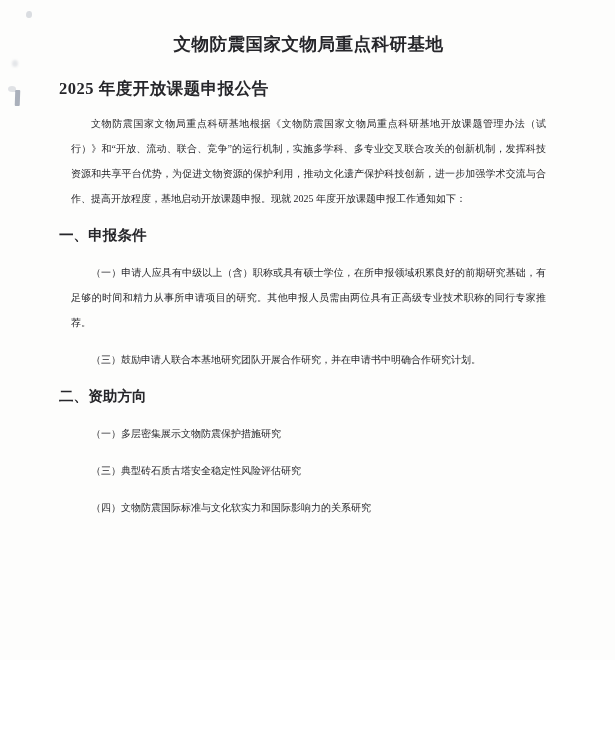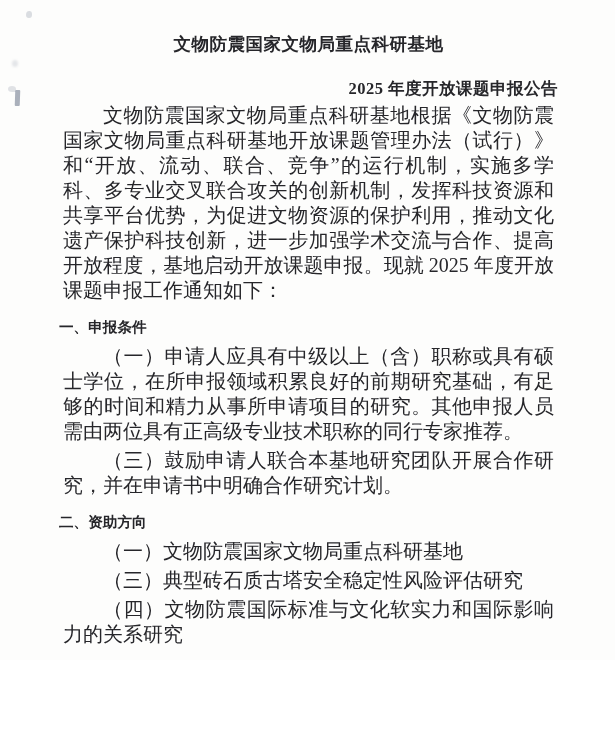--- a/index.html
+++ b/index.html
@@ -19,29 +19,29 @@
     overflow: hidden;
   }
   .doc-title {
     margin: 0; padding-top: 33px;
     text-align: center;
     font-size: 17.5px; font-weight: bold;
     letter-spacing: 0.5px; line-height: 22px;
   }
   .doc-subtitle {
     margin: 23px 0 0;
-    text-align: right;
+    text-align: left;
     font-size: 16.5px; font-weight: bold;
     letter-spacing: 0.5px; line-height: 21px;
   }
   p.body-par {
-    margin: 4px;
+    margin: 12px;
     text-indent: 2em;
     text-align: justify;
-    font-size: 20px;
+    font-size: 10px;
     line-height: 25px;
   }
   .intro { margin-top: 15px; }
   .doc-section { display: block; }
   .section-heading {
     margin: 12px 0 0;
     font-size: 14.6px; font-weight: bold;
     line-height: 25px;
   }
   
@@ -87,19 +87,19 @@
   <p class="body-par intro">文物防震国家文物局重点科研基地根据《文物防震国家文物局重点科研基地开放课题管理办法（试行）》和“开放、流动、联合、竞争”的运行机制，实施多学科、多专业交叉联合攻关的创新机制，发挥科技资源和共享平台优势，为促进文物资源的保护利用，推动文化遗产保护科技创新，进一步加强学术交流与合作、提高开放程度，基地启动开放课题申报。现就 2025 年度开放课题申报工作通知如下：</p>
 
   <section class="doc-section">
     <h3 class="section-heading">一、申报条件</h3>
     <p class="body-par">（一）申请人应具有中级以上（含）职称或具有硕士学位，在所申报领域积累良好的前期研究基础，有足够的时间和精力从事所申请项目的研究。其他申报人员需由两位具有正高级专业技术职称的同行专家推荐。</p>
     <p class="body-par">（三）鼓励申请人联合本基地研究团队开展合作研究，并在申请书中明确合作研究计划。</p>
   </section>
 
   <section class="doc-section">
     <h3 class="section-heading">二、资助方向</h3>
-    <p class="body-par">（一）文物防震国家文物局重点科研基地</p>
+    <p class="body-par">（一）多层密集展示文物防震保护措施研究</p>
     <p class="body-par">（三）典型砖石质古塔安全稳定性风险评估研究</p>
     <p class="body-par">（四）文物防震国际标准与文化软实力和国际影响力的关系研究</p>
   </section>
 
 
 </div>
 
 </body></html>

